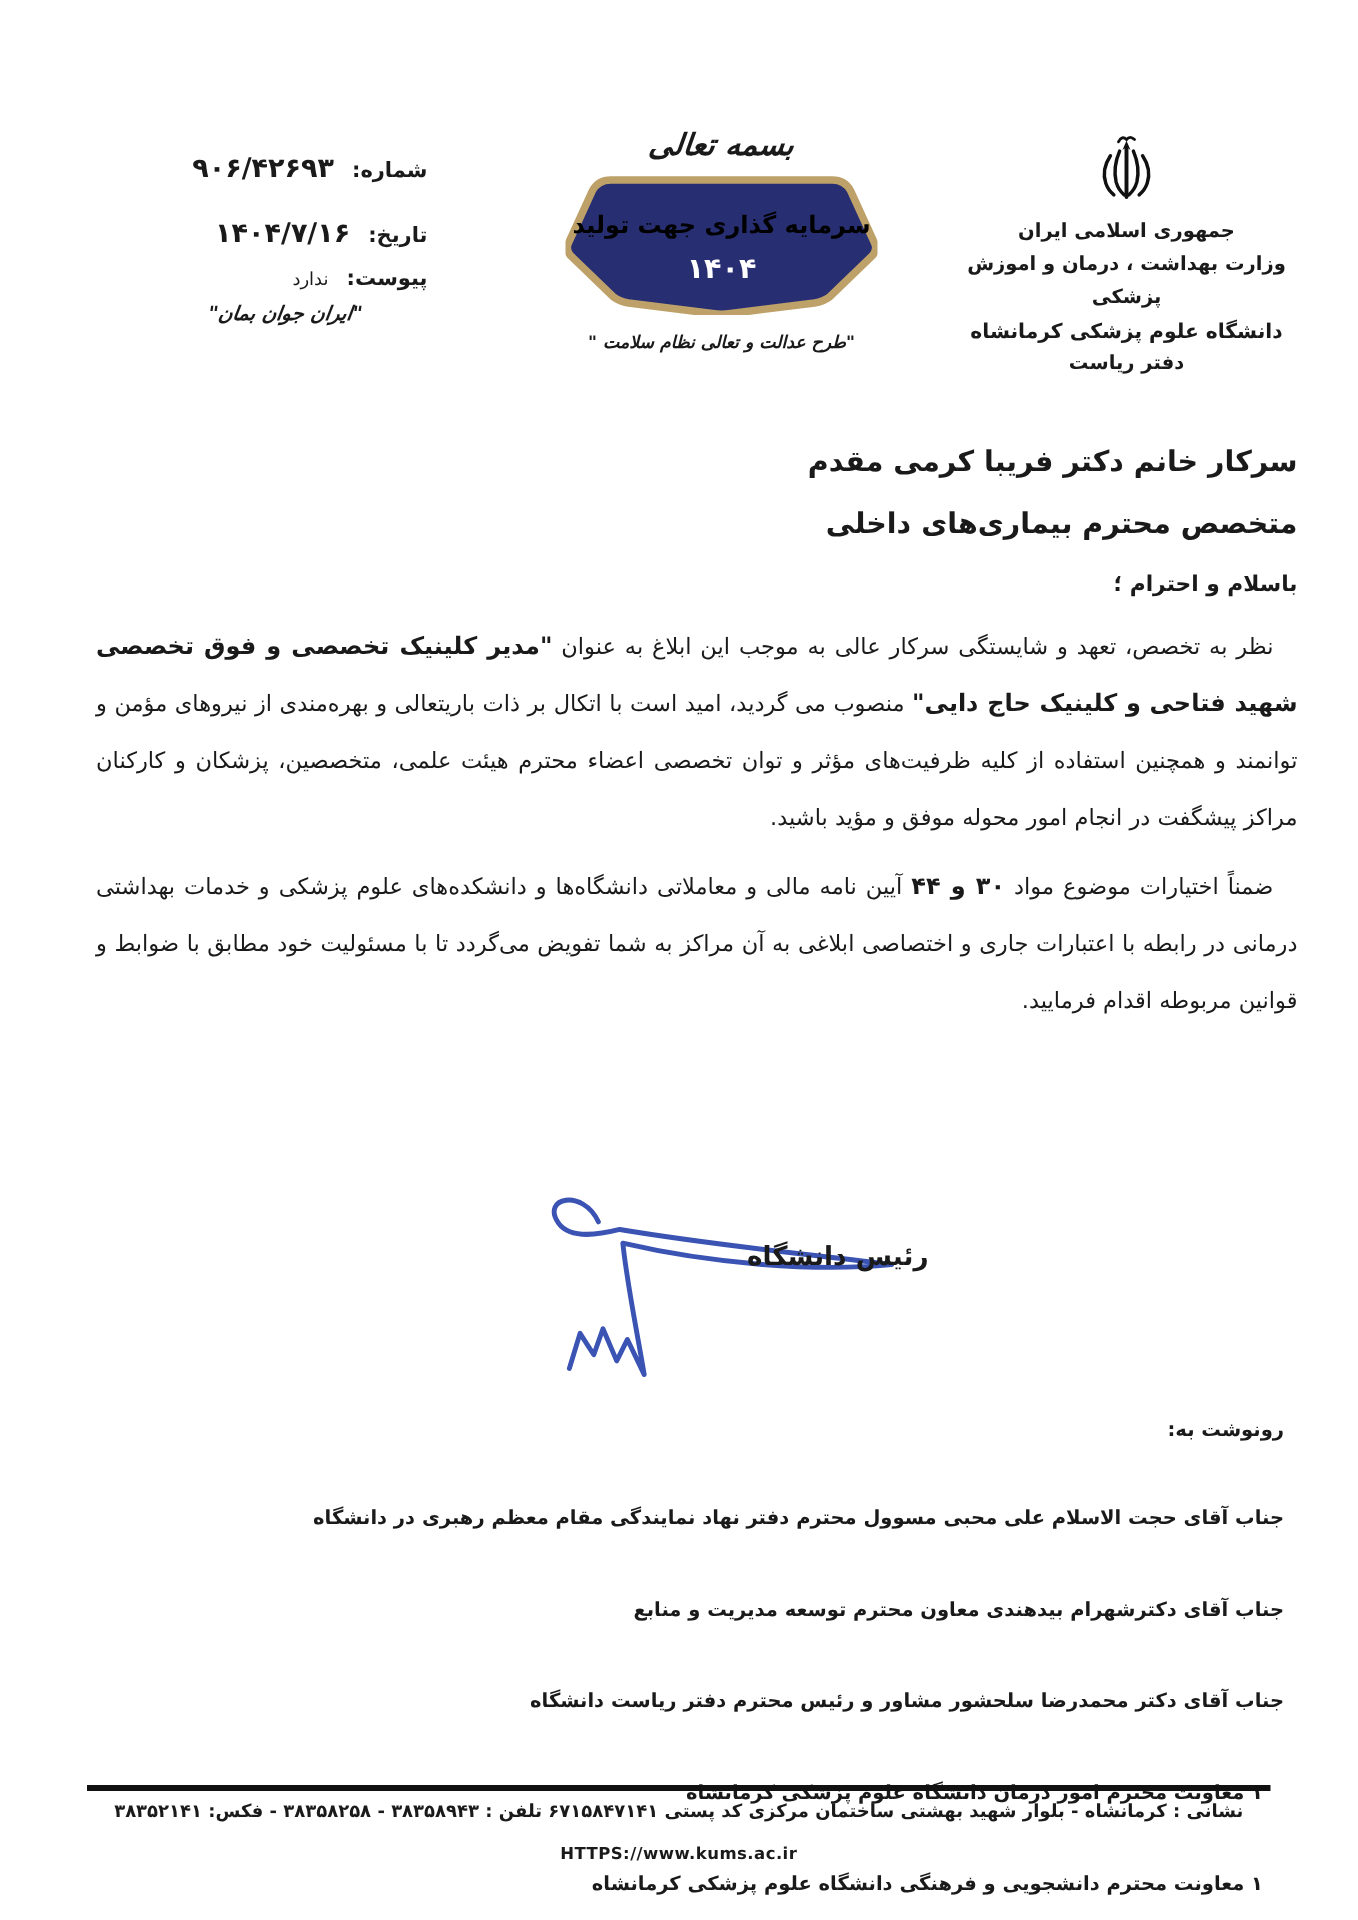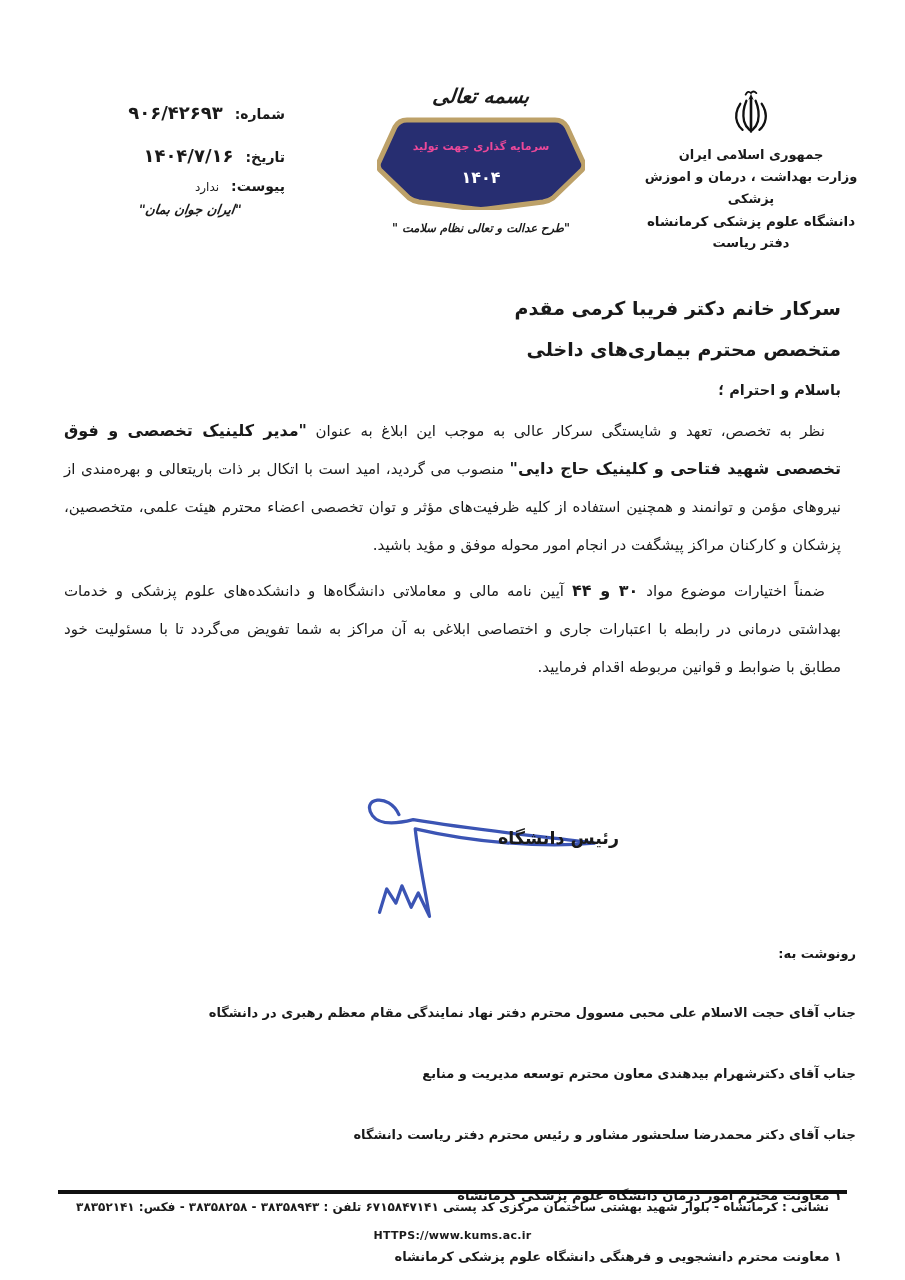--- a/index.html
+++ b/index.html
@@ -10,35 +10,35 @@
   
   .lh-right{position:absolute;top:88px;right:28px;width:252px;text-align:center;}
   .lh-right .emblem{display:block;margin:0 auto 6px;}
   .lh-line{font-size:13px;font-weight:bold;line-height:22px;}
   .lh-line.university{font-size:13.5px;}
   
   .lh-center{position:absolute;top:84px;left:368px;width:226px;text-align:center;}
   .bismillah{font-size:20px;font-weight:bold;font-style:italic;transform:skewX(-6deg);}
   .badge{position:relative;width:208px;height:94px;margin:8px auto 0;}
   .badge svg{position:absolute;inset:0;}
-  .badge-l1{position:absolute;top:24px;left:0;right:0;text-align:center;color:#ec4899;font-weight:bold;font-size:11px;}
-  .badge-l2{position:absolute;top:52px;left:0;right:0;color:#fff;font-weight:bold;font-size:16px;letter-spacing:2px;}
+  .badge-l1{position:absolute;top:24px;left:0;right:0;text-align:center;color:#000000;font-weight:bold;font-size:16px;}
+  .badge-l2{position:absolute;top:52px;left:0;right:0;color:#fff;font-weight:bold;font-size:19px;letter-spacing:2px;}
   .slogan{font-size:11.5px;font-weight:bold;font-style:italic;margin-top:11px;}
   
   .lh-left{position:absolute;top:102px;left:95px;width:190px;}
   .meta-row{display:flex;align-items:baseline;gap:12px;justify-content:flex-start;}
   .meta-row.r1{margin-bottom:22px;}
   .meta-row.r2{margin-bottom:12px;}
   .meta-row.r3{margin-bottom:4px;}
   .meta-label{font-size:14px;font-weight:bold;white-space:nowrap;}
   .meta-value{font-size:18px;font-weight:bold;white-space:nowrap;}
   .meta-value.plain{font-size:12px;font-weight:normal;}
   .motto{font-size:13px;font-weight:bold;font-style:italic;margin-top:8px;text-align:center;transform:skewX(-8deg);}
   
-  .main{position:absolute;top:288px;left:64px;right:64px;}
+  .main{position:absolute;top:288px;left:64px;right:40px;}
   .recipient-name,.recipient-role{font-size:19px;font-weight:bold;line-height:41px;}
   .salutation{font-size:14.5px;font-weight:bold;margin-top:12px;}
   .para{font-size:15px;line-height:38px;text-align:justify;margin:14px 0 0;text-indent:16px;}
   .para .bold{font-weight:bold;font-size:16px;}
   .para.p2{margin-top:8px;}
   
   .signature{position:absolute;top:784px;left:348px;width:275px;height:160px;}
   .signature svg{position:absolute;inset:0;}
   .sig-text{position:absolute;top:33px;right:4px;text-align:right;font-weight:bold;font-size:17.5px;line-height:43px;}
   

